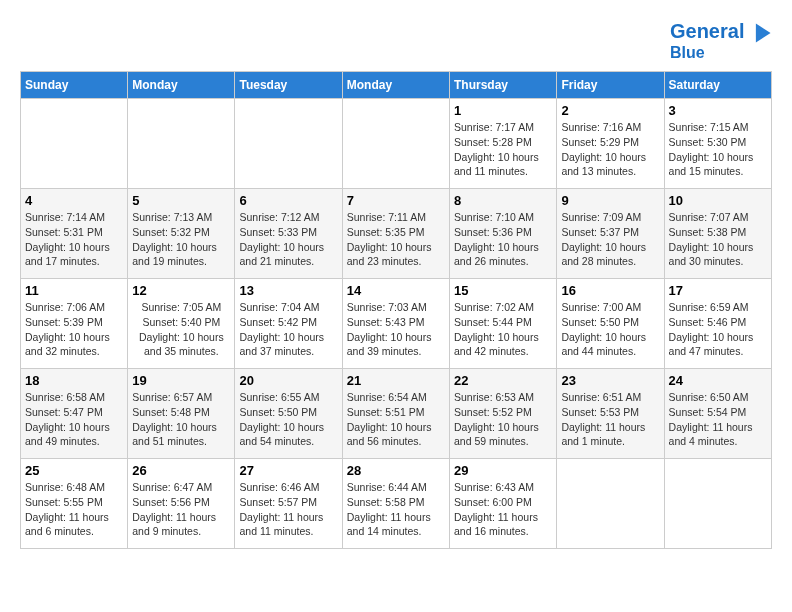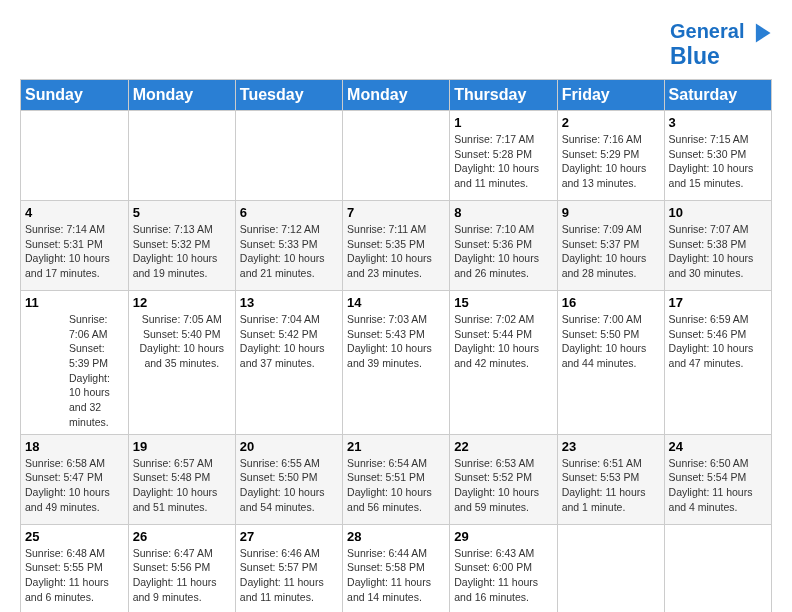--- a/index.html
+++ b/index.html
@@ -36,21 +36,21 @@
       width: 100%;
       border-collapse: collapse;
       font-size: 11px;
     }
     thead tr th {
       background-color: #2a7fd4;
       color: white;
       padding: 6px 4px;
       text-align: left;
       font-weight: bold;
-      font-size: 16px;
+      font-size: 12px;
       border: 1px solid #ccc;
     }
     tbody tr td {
       border: 1px solid #ccc;
       vertical-align: top;
       padding: 4px;
       height: 90px;
       width: 108px;
       background: #fff;
     }
@@ -81,21 +81,21 @@
   <div class="logo">
     <div class="logo-wrapper">
   <div style="display:flex;align-items:center;gap:4px;">
     <div>
       <div style="font-size:20px;font-weight:bold;color:#333;line-height:1.1;">
         <span style="color:#1a6fc4;">General</span>
         <svg width="22" height="22" viewBox="0 0 30 30" style="vertical-align:middle;">
           <polygon points="8,2 28,15 8,28" fill="#2a7fd4"></polygon>
         </svg>
       </div>
-      <div style="font-size:23px;font-weight:bold;color:#1a6fc4;line-height:1.1;">Blue</div>
+      <div style="font-size:16px;font-weight:bold;color:#1a6fc4;line-height:1.1;">Blue</div>
     </div>
   </div>
 </div>
   </div>
   <div class="title-block">
     <div class="month-title"></div>
     <div class="subtitle"></div>
   </div>
 </div>
 
@@ -186,21 +186,21 @@
           <span class="day-num">10</span>
           <div class="day-info" style="white-space: pre-line;">Sunrise: 7:07 AM
 Sunset: 5:38 PM
 Daylight: 10 hours
 and 30 minutes.</div>
         </td>
       </tr>
       <tr>
         <td>
           <span class="day-num">11</span>
-          <div class="day-info" style="white-space: pre-line; margin-left: 44px;">Sunrise: 7:06 AM
+          <div class="day-info" style="white-space: pre-line;">Sunrise: 7:06 AM
 Sunset: 5:39 PM
 Daylight: 10 hours
 and 32 minutes.</div>
         </td>
         <td>
           <span class="day-num">12</span>
           <div class="day-info" style="white-space: pre-line; text-align: center;">Sunrise: 7:05 AM
 Sunset: 5:40 PM
 Daylight: 10 hours
 and 35 minutes.</div>

